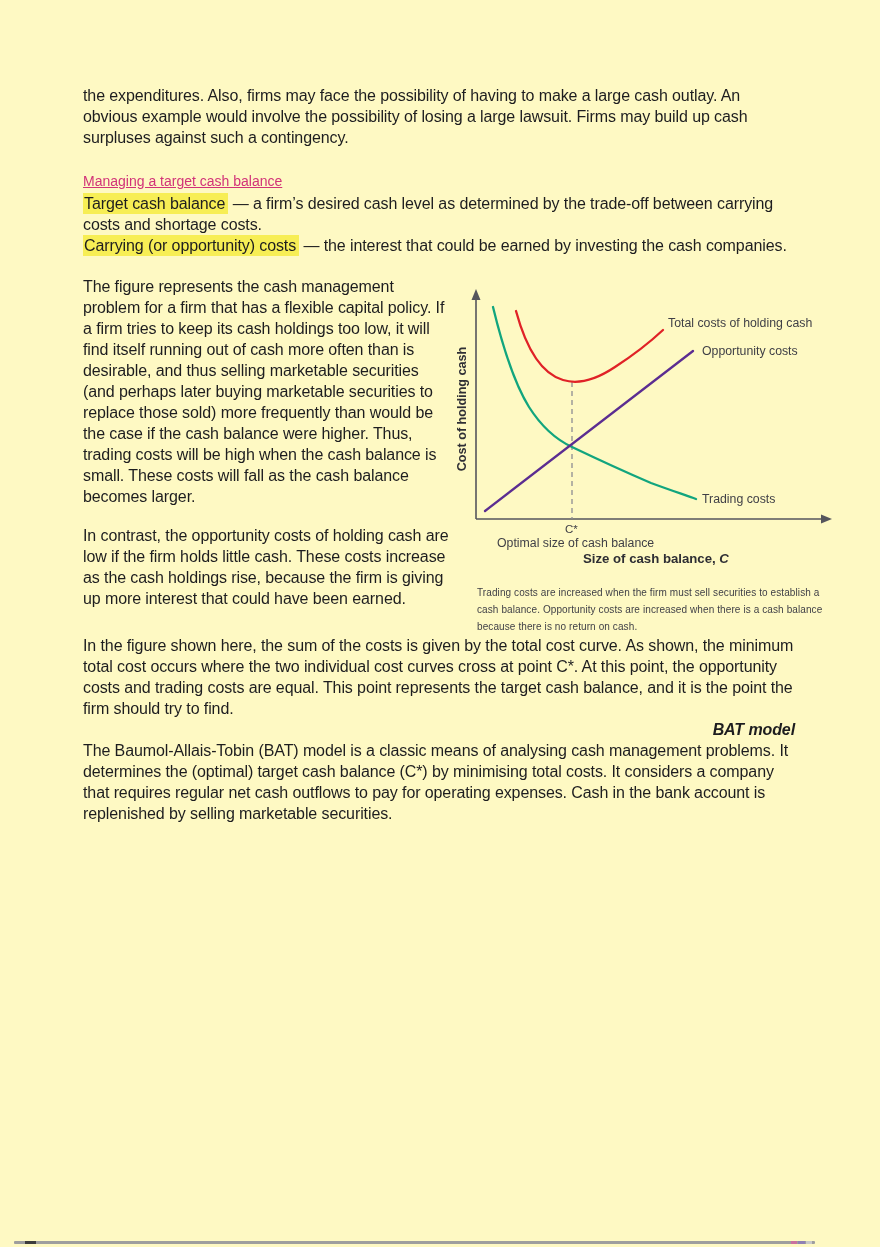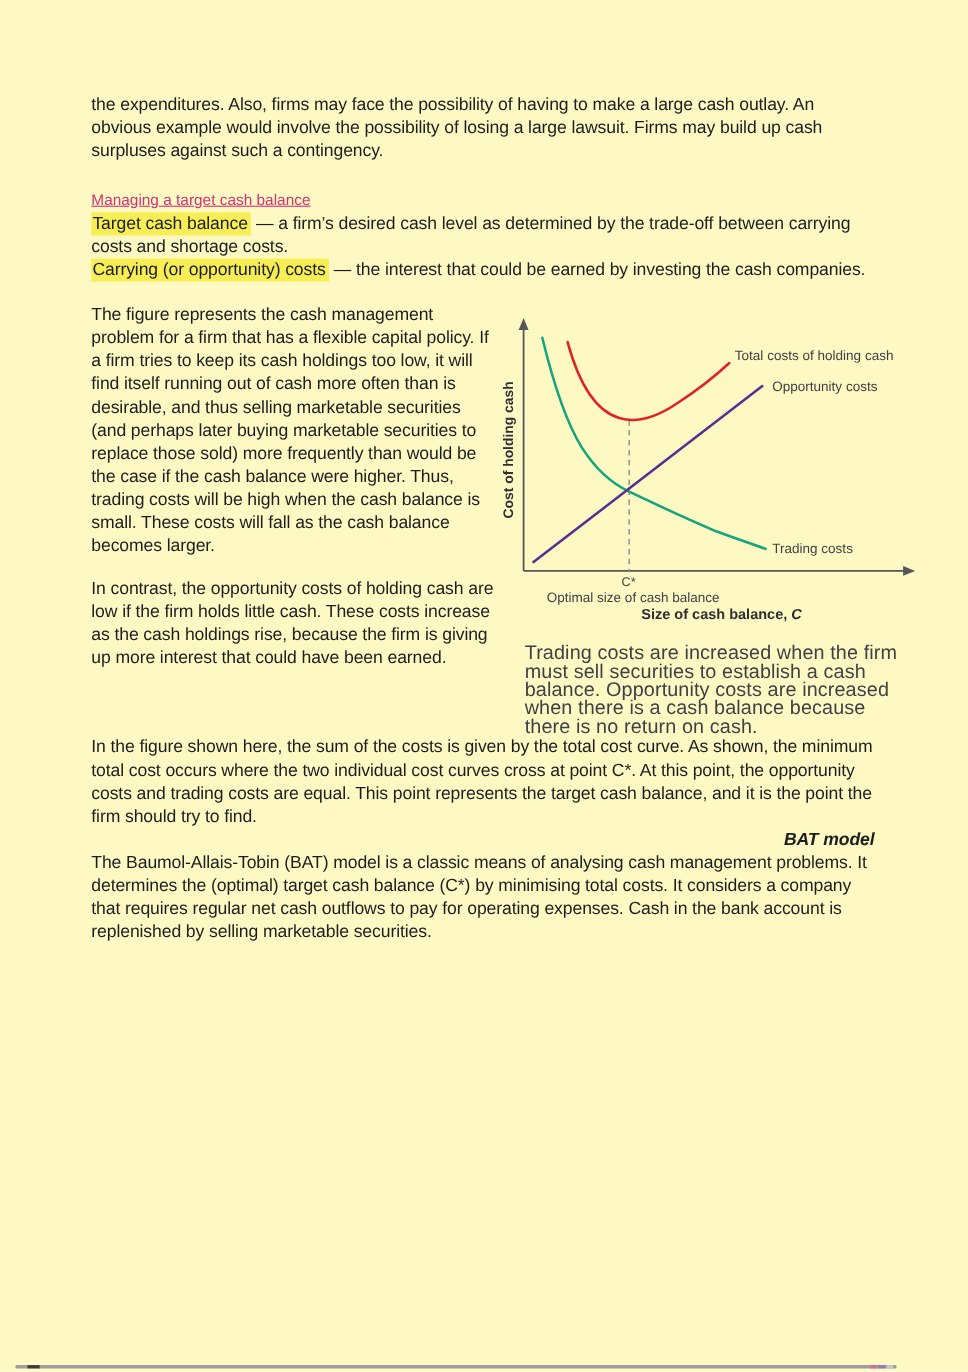--- a/index.html
+++ b/index.html
@@ -38,21 +38,21 @@
   .chart-svg .cstar { font-size:11.5px; }
   .axis { stroke:#55555c; stroke-width:1.6; fill:none; }
   .axis-head { fill:#55555c; }
   .curve { fill:none; stroke-width:2.3; stroke-linecap:round; }
   .curve-red { stroke:var(--red); }
   .curve-purple { stroke:var(--purple); }
   .curve-green { stroke:var(--green); }
   .dash { stroke:#8d8d93; stroke-width:1.3; stroke-dasharray:5 4; fill:none; }
   .fig-caption {
     width:348px; margin:14px 0 0 22px;
-    font-size:18px; line-height:16.8px; color:var(--label_gray);
+    font-size:10px; line-height:16.8px; color:var(--label_gray);
     letter-spacing:0.1px;
   }
   .sum-par { margin-top:18px; }
   .bat-head { margin-top:24px;text-align:right; }
   .bat-par { margin-top:19px; }
   .bottom-bar {
     position:absolute; left:14px; top:1241px; width:801px; height:3px;
     background:var(--bar_gray); border-radius:1px;
   }
   .bar-mark { position:absolute; top:0; height:3px; }

